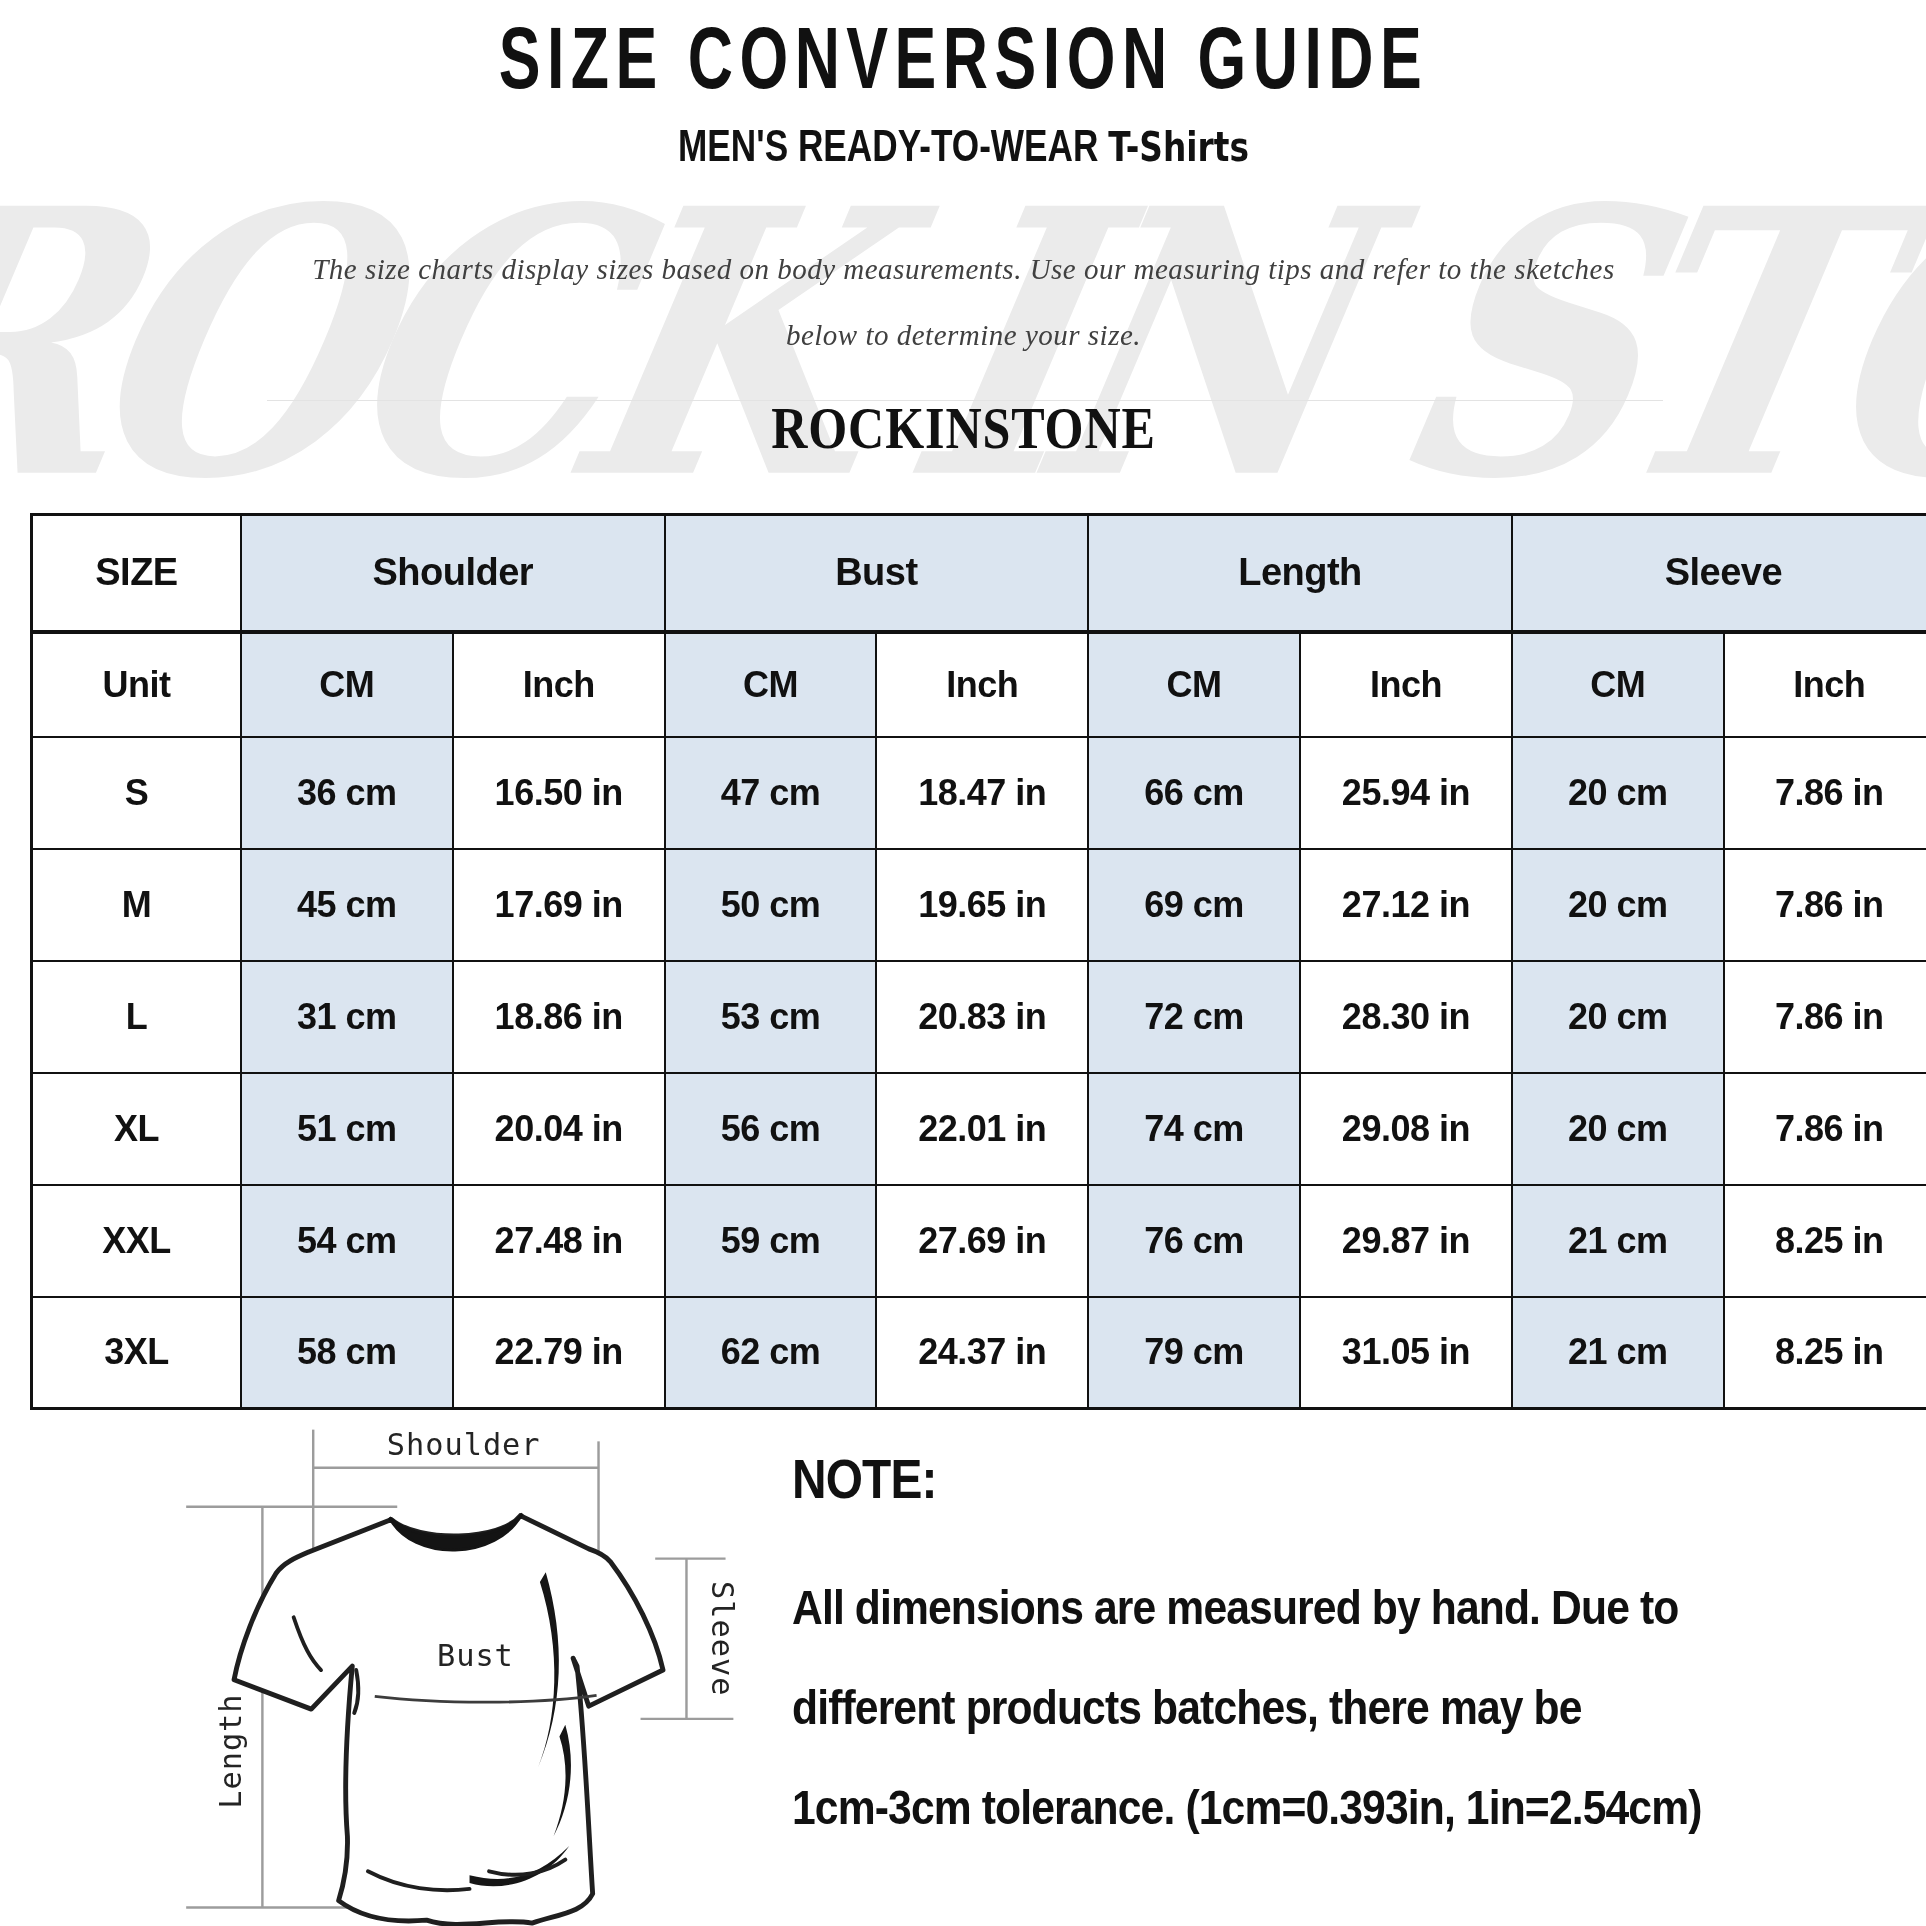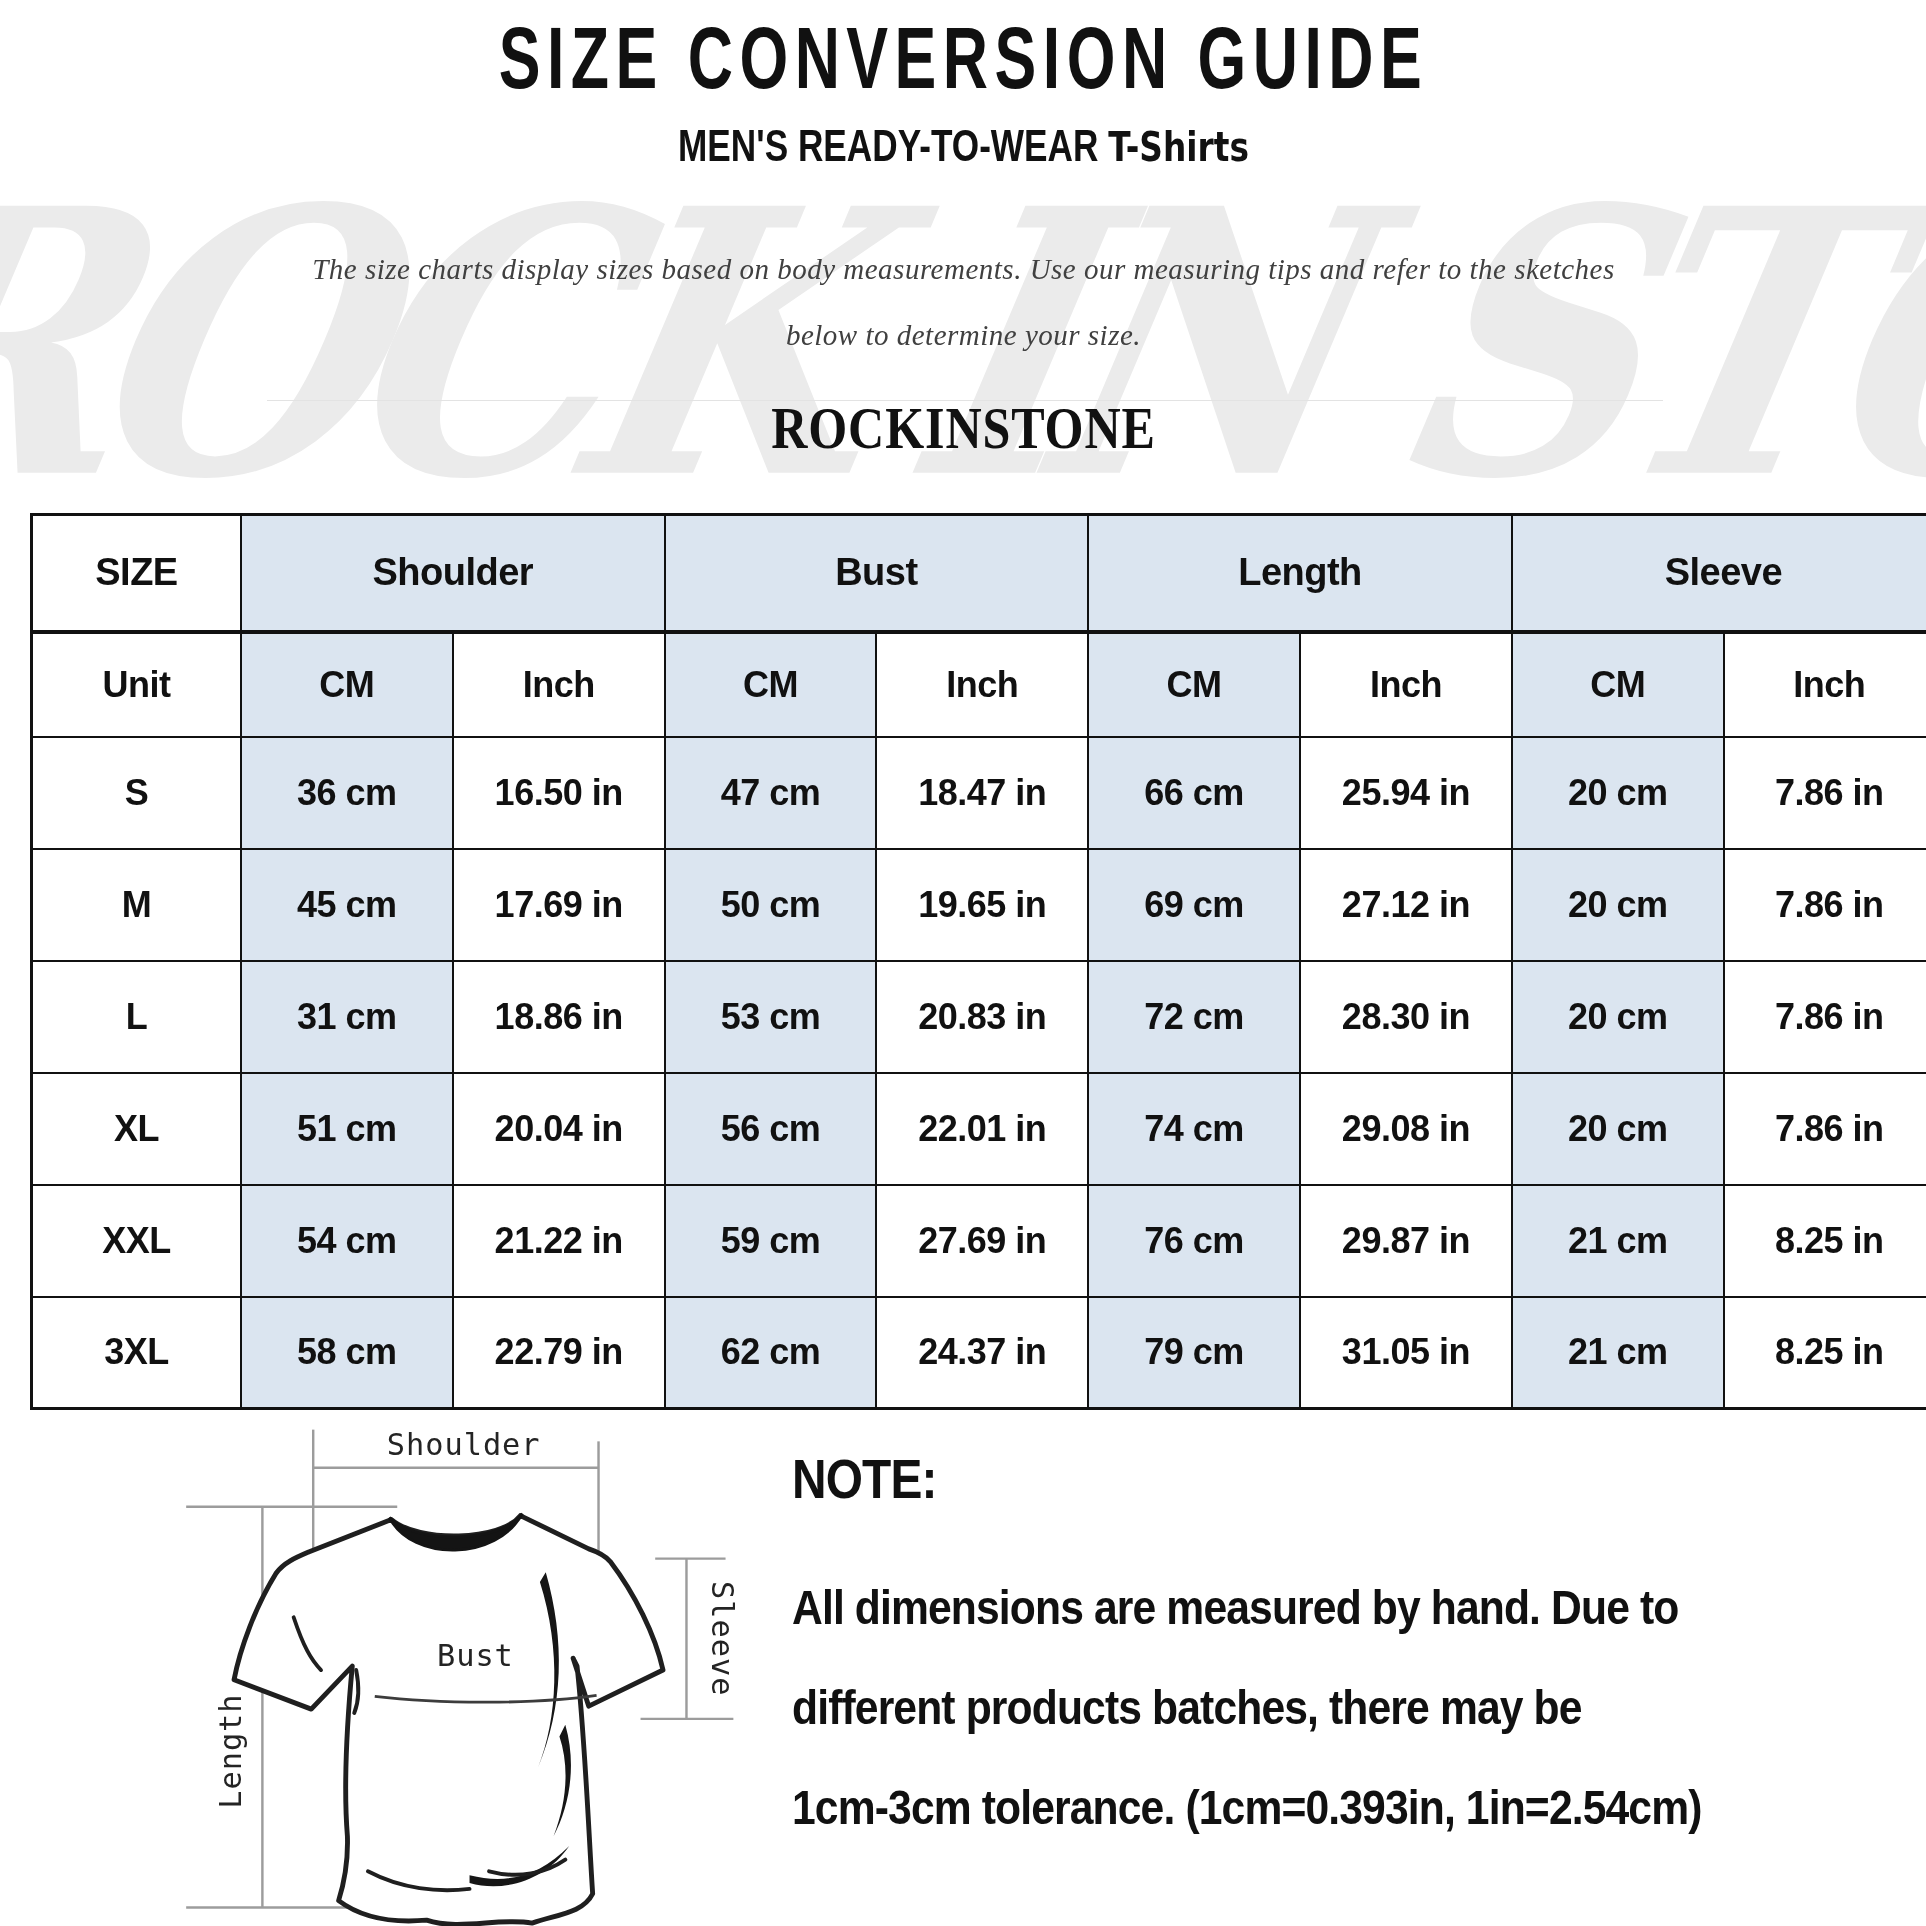--- a/index.html
+++ b/index.html
@@ -168,21 +168,21 @@
         <td class="blue">56 cm</td>
         <td>22.01 in</td>
         <td class="blue">74 cm</td>
         <td>29.08 in</td>
         <td class="blue">20 cm</td>
         <td>7.86 in</td>
       </tr>
       <tr class="r-data">
         <td>XXL</td>
         <td class="blue">54 cm</td>
-        <td>21.22 in</td>
+        <td>27.48 in</td>
         <td class="blue">59 cm</td>
         <td>27.69 in</td>
         <td class="blue">76 cm</td>
         <td>29.87 in</td>
         <td class="blue">21 cm</td>
         <td>8.25 in</td>
       </tr>
       <tr class="r-data">
         <td>3XL</td>
         <td class="blue">58 cm</td>

